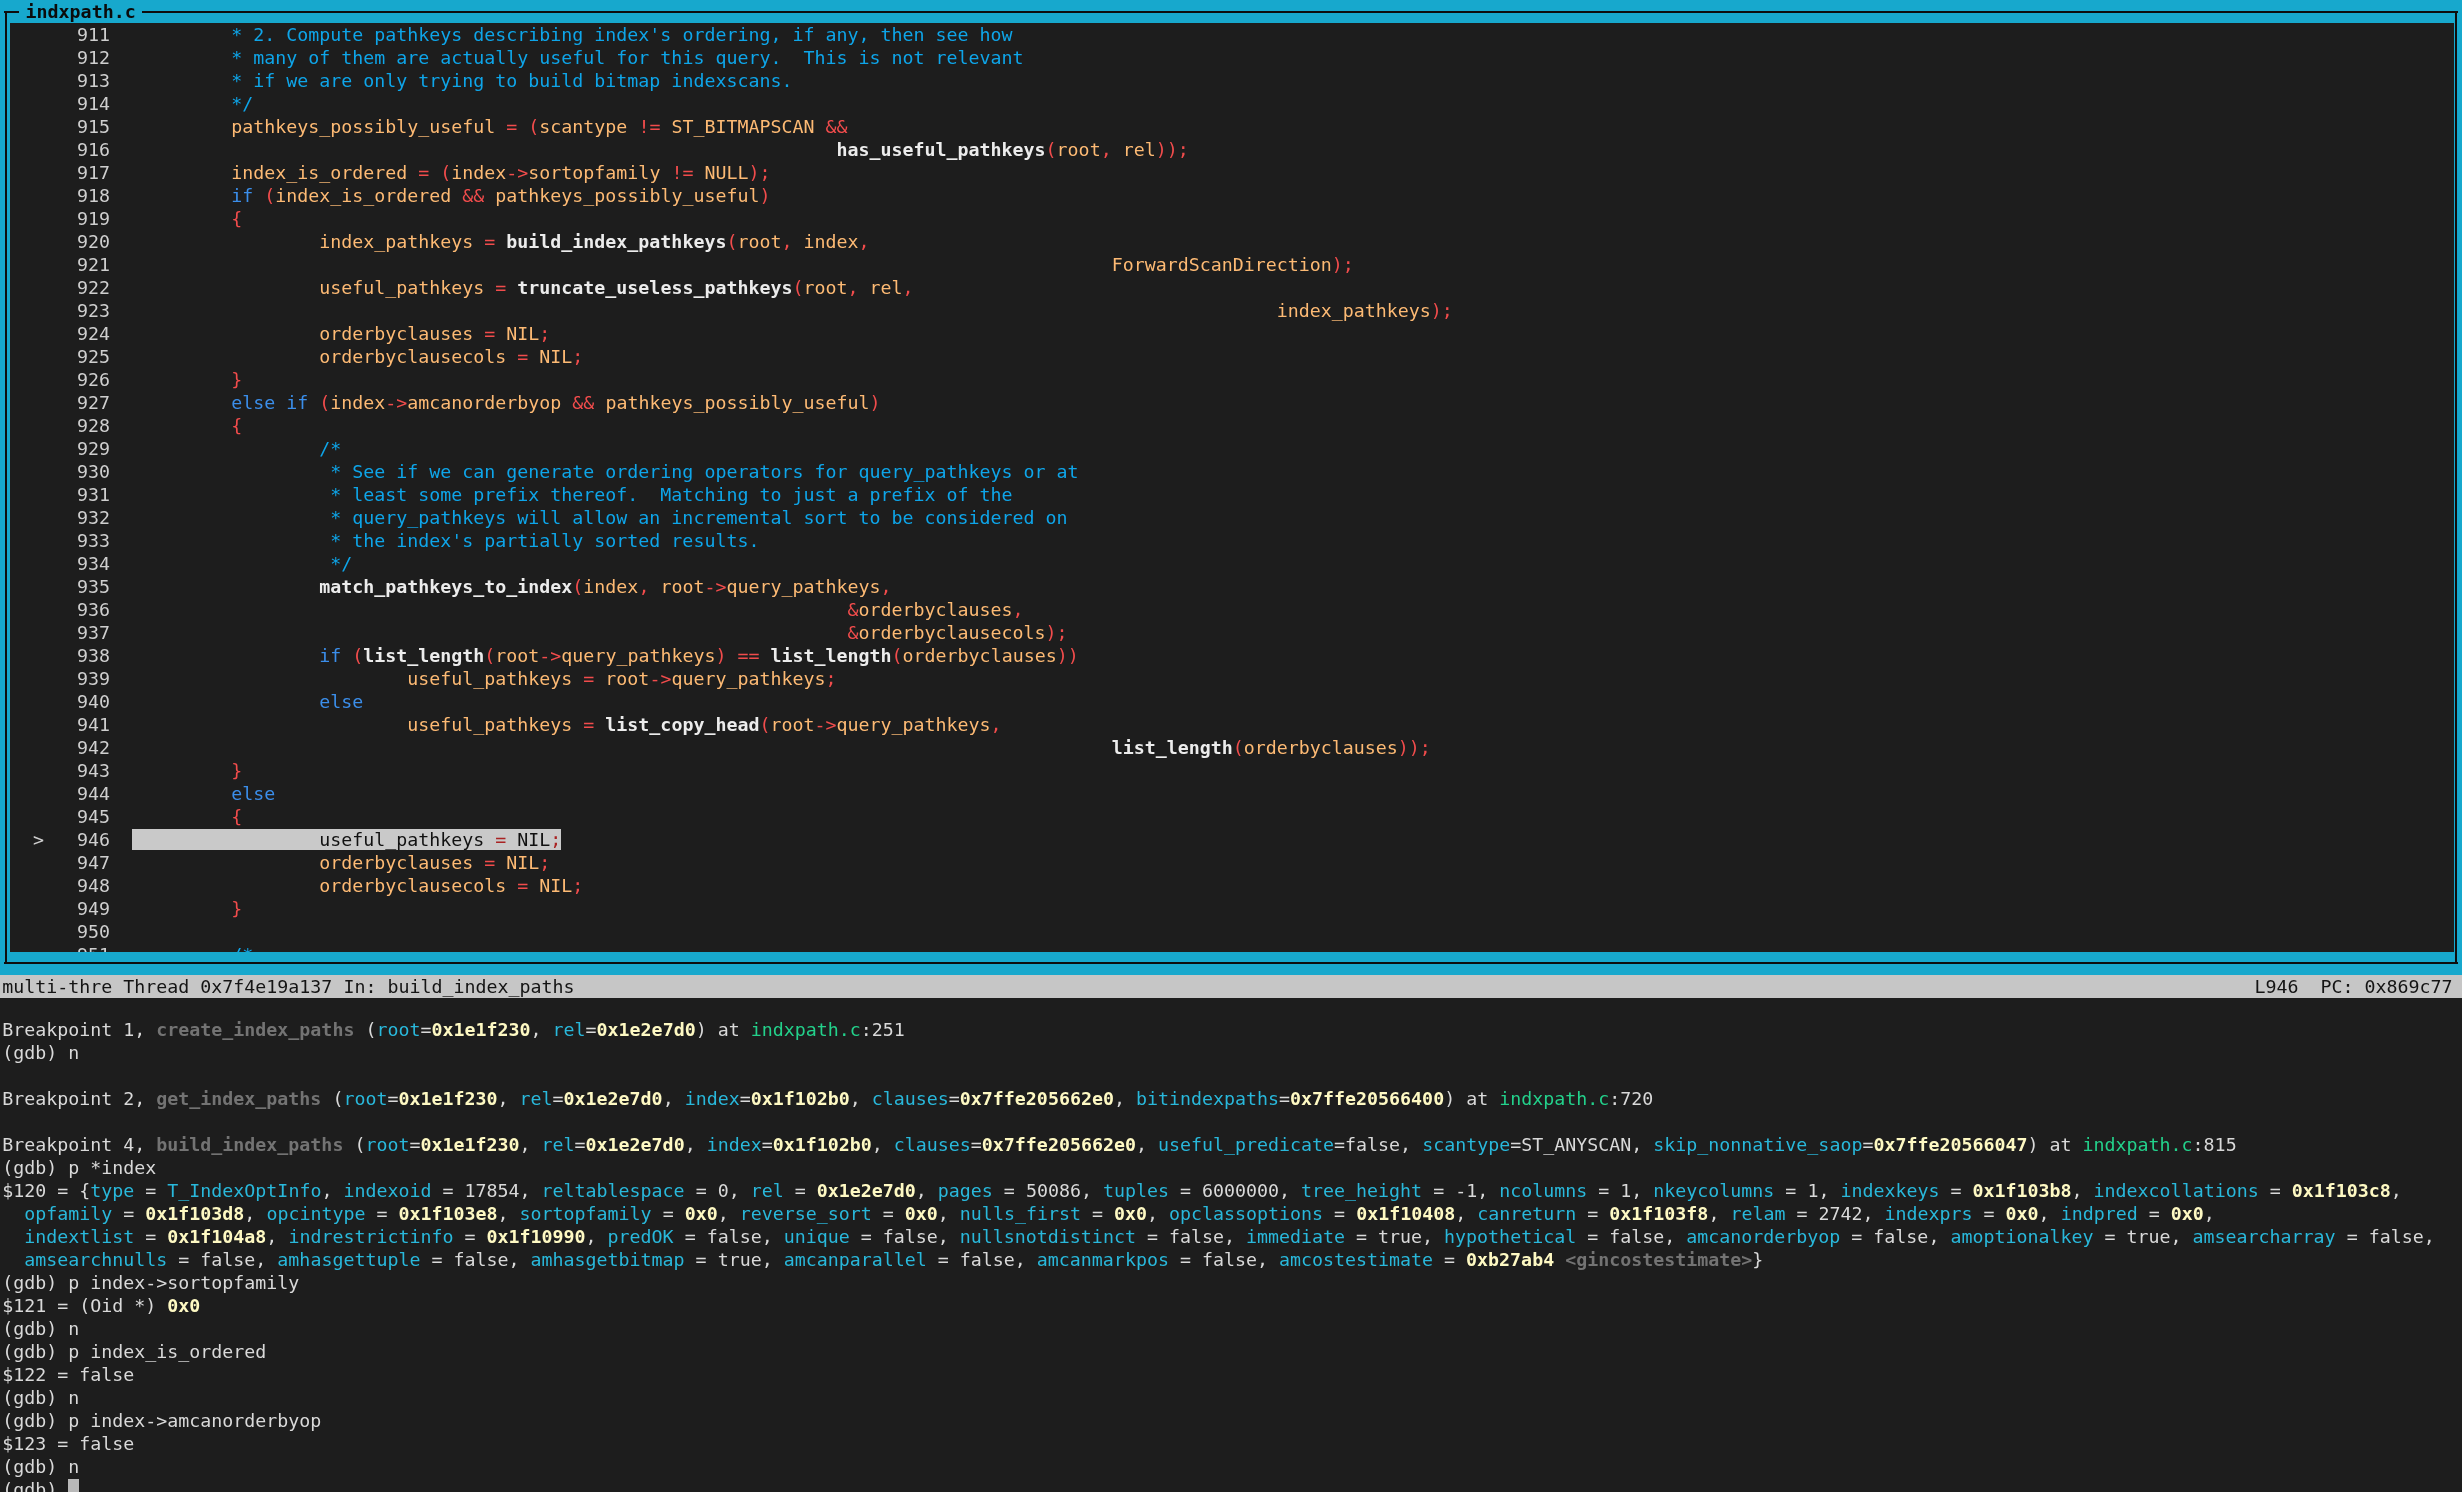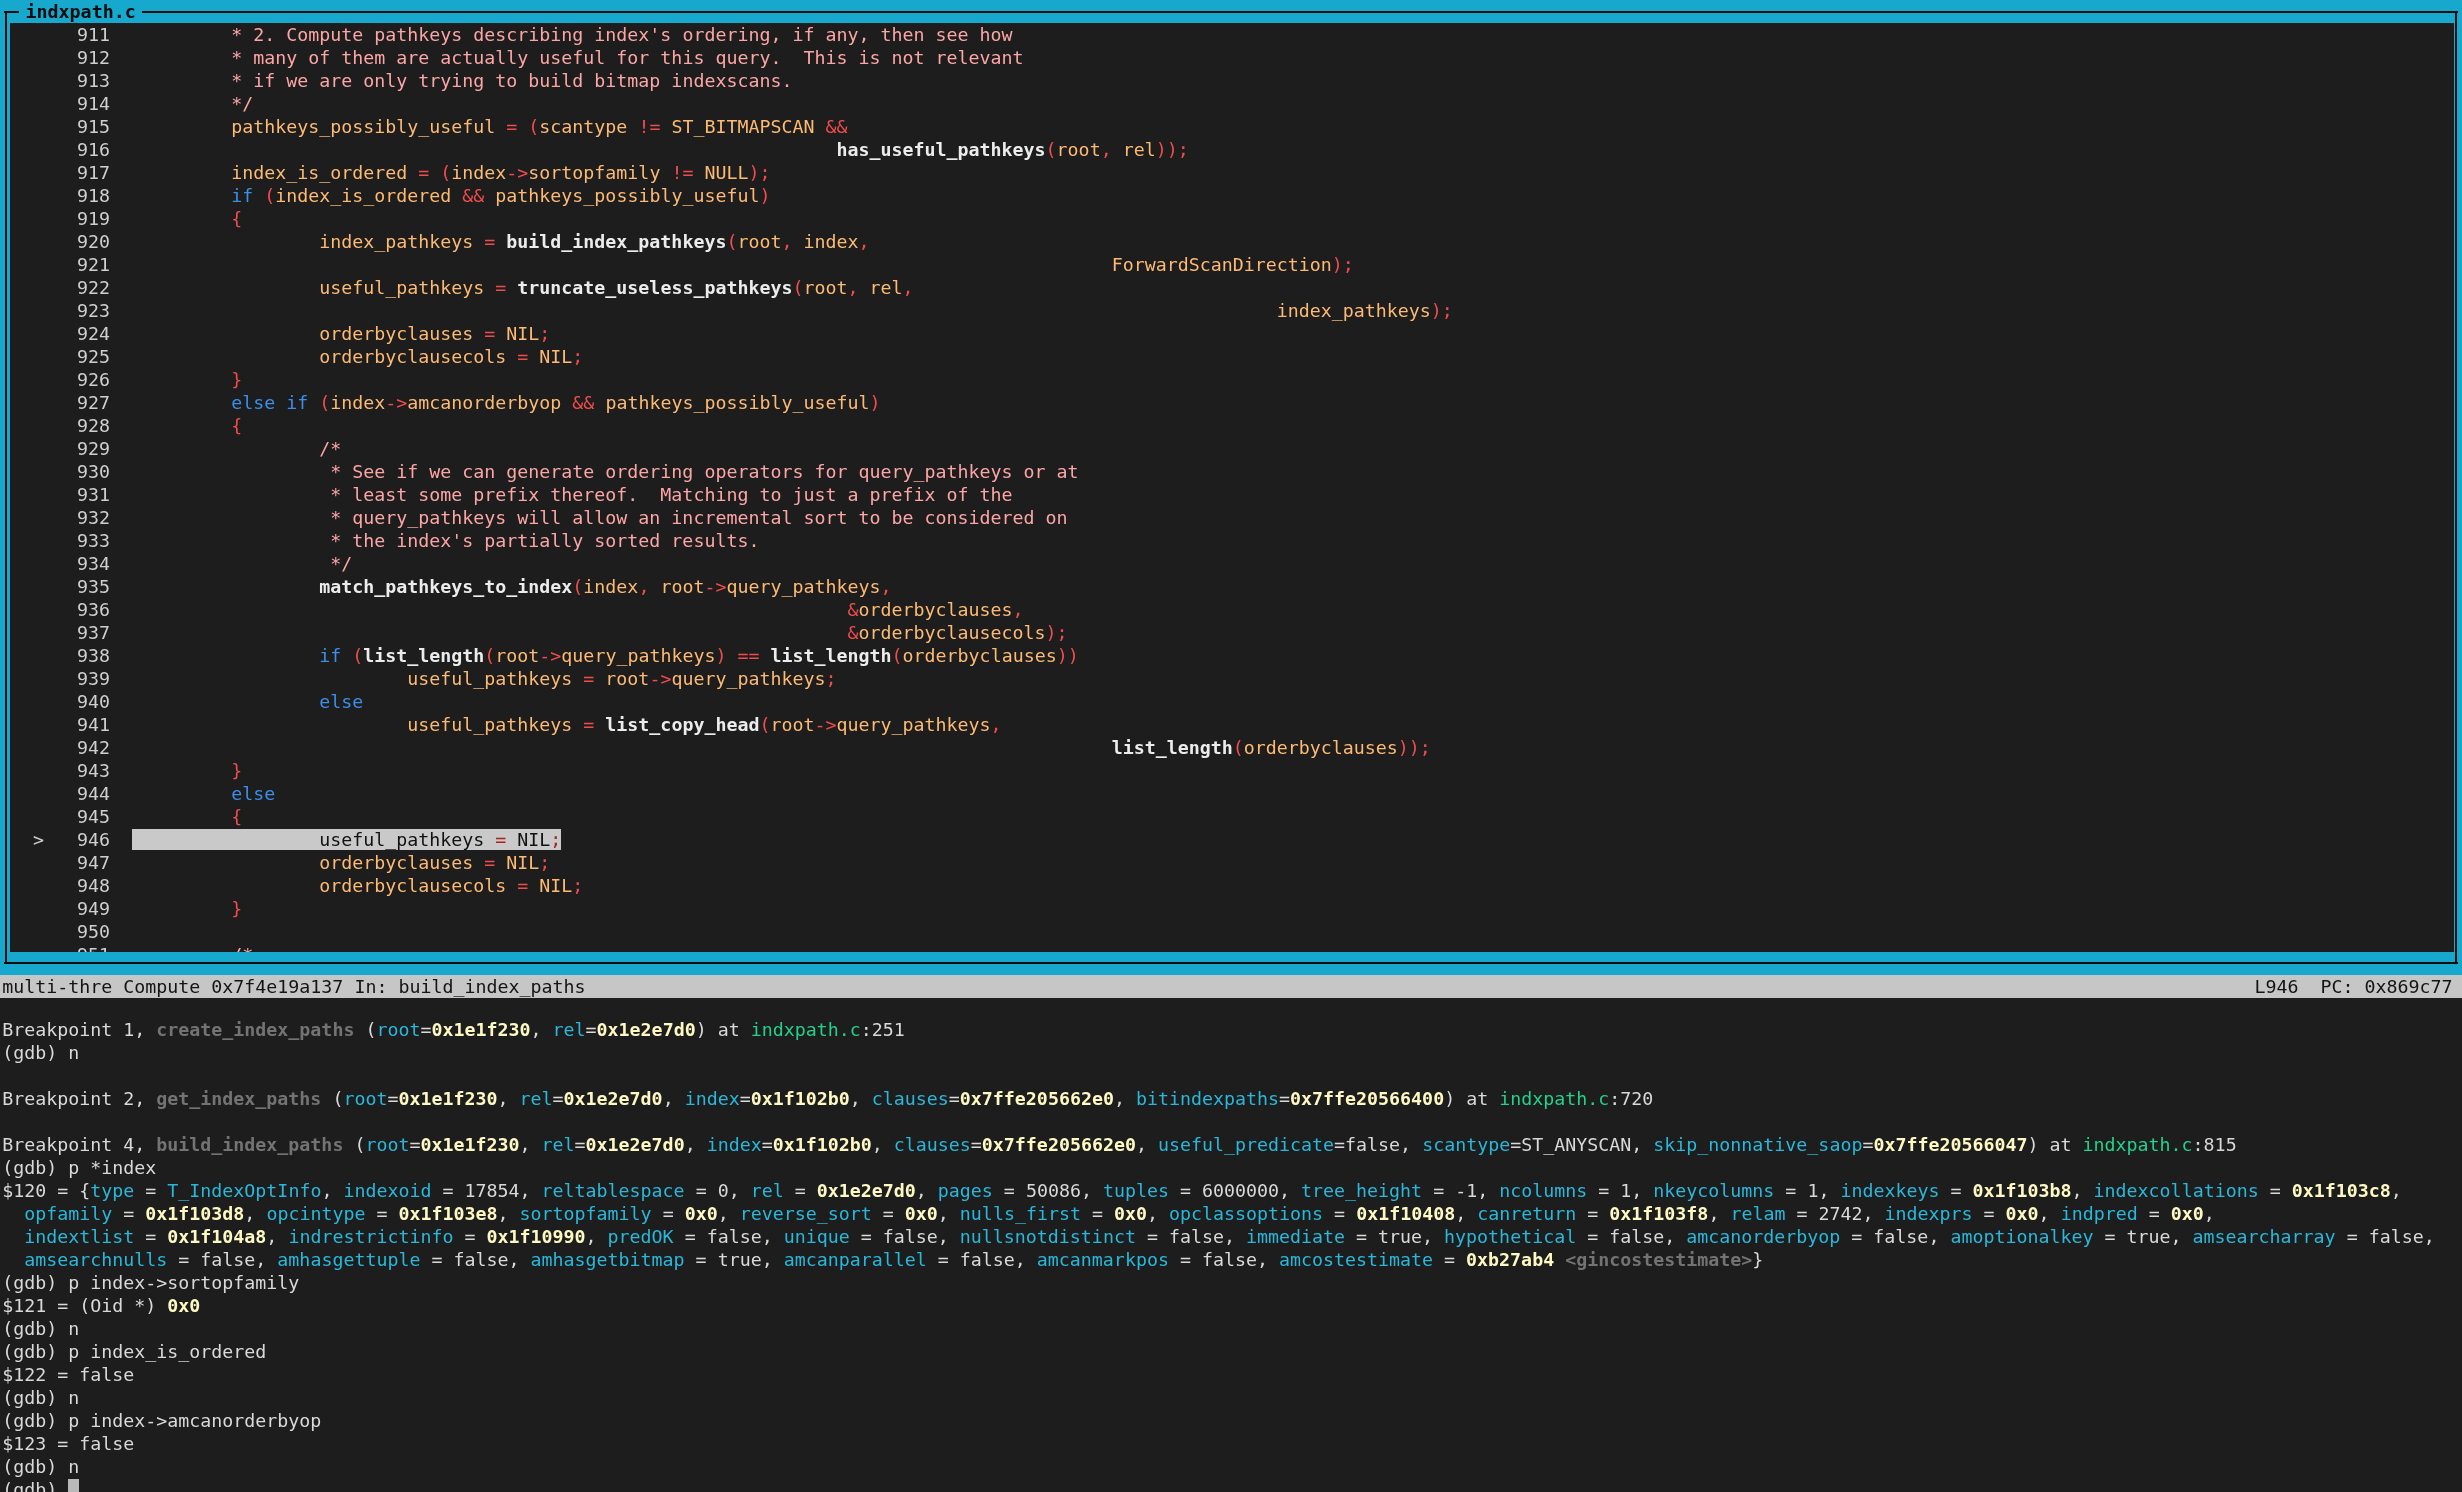--- a/index.html
+++ b/index.html
@@ -18,21 +18,21 @@
 
   
   #srcbox{position:absolute;left:9.5px;top:23.4px;width:2443px;height:929px;
           background:#1d1d1d;overflow:hidden;z-index:2;padding-left:1.5px;}
   .srow{height:23px;}
   .ln{display:inline-block;width:9ch;text-align:right;color:#cfcfcf;}
   .seg-w{color:#fdba74;}
   .seg-f{color:#ececec;font-weight:bold;}
   .seg-p{color:#f14c4c;}
   .seg-k{color:#3b8eea;font-weight:normal;}
-  .seg-c{color:#fca5a5;}
+  .seg-c{color:#0ea5e9;}
   .seg-hb{color:#111111;background:#c9c9c9;}
   .seg-hp{color:#a92222;background:#c9c9c9;}
 
   
   #statusbar{position:absolute;left:0;top:975px;width:2462px;height:23px;
              background:#c6c6c6;color:#141414;z-index:4;}
   #status-left{position:absolute;left:2.2px;top:0;}
   #status-right{position:absolute;right:9.5px;top:0;}
 
   
@@ -56,20 +56,20 @@
     <div id="hline-bottom"></div>
     <div id="vline-left"></div>
     <div id="vline-right"></div>
   </div>
 
   <div id="title-chip" class="term">indxpath.c</div>
 
   <div id="srcbox" class="term"><div class="srow"><span class="ln">      911</span><span>           <span class="seg-c">* 2. Compute pathkeys describing index's ordering, if any, then see how</span></span></div><div class="srow"><span class="ln">      912</span><span>           <span class="seg-c">* many of them are actually useful for this query.  This is not relevant</span></span></div><div class="srow"><span class="ln">      913</span><span>           <span class="seg-c">* if we are only trying to build bitmap indexscans.</span></span></div><div class="srow"><span class="ln">      914</span><span>           <span class="seg-c">*/</span></span></div><div class="srow"><span class="ln">      915</span><span>           <span class="seg-w">pathkeys_possibly_useful </span><span class="seg-p">= (</span><span class="seg-w">scantype </span><span class="seg-p">!= </span><span class="seg-w">ST_BITMAPSCAN </span><span class="seg-p">&amp;&amp;</span></span></div><div class="srow"><span class="ln">      916</span><span>                                                                  <span class="seg-f">has_useful_pathkeys</span><span class="seg-p">(</span><span class="seg-w">root</span><span class="seg-p">,</span><span class="seg-w"> rel</span><span class="seg-p">));</span></span></div><div class="srow"><span class="ln">      917</span><span>           <span class="seg-w">index_is_ordered </span><span class="seg-p">= (</span><span class="seg-w">index</span><span class="seg-p">-&gt;</span><span class="seg-w">sortopfamily </span><span class="seg-p">!= </span><span class="seg-w">NULL</span><span class="seg-p">);</span></span></div><div class="srow"><span class="ln">      918</span><span>           <span class="seg-k">if </span><span class="seg-p">(</span><span class="seg-w">index_is_ordered </span><span class="seg-p">&amp;&amp; </span><span class="seg-w">pathkeys_possibly_useful</span><span class="seg-p">)</span></span></div><div class="srow"><span class="ln">      919</span><span>           <span class="seg-p">{</span></span></div><div class="srow"><span class="ln">      920</span><span>                   <span class="seg-w">index_pathkeys </span><span class="seg-p">= </span><span class="seg-f">build_index_pathkeys</span><span class="seg-p">(</span><span class="seg-w">root</span><span class="seg-p">,</span><span class="seg-w"> index</span><span class="seg-p">,</span></span></div><div class="srow"><span class="ln">      921</span><span>                                                                                           <span class="seg-w">ForwardScanDirection</span><span class="seg-p">);</span></span></div><div class="srow"><span class="ln">      922</span><span>                   <span class="seg-w">useful_pathkeys </span><span class="seg-p">= </span><span class="seg-f">truncate_useless_pathkeys</span><span class="seg-p">(</span><span class="seg-w">root</span><span class="seg-p">,</span><span class="seg-w"> rel</span><span class="seg-p">,</span></span></div><div class="srow"><span class="ln">      923</span><span>                                                                                                          <span class="seg-w">index_pathkeys</span><span class="seg-p">);</span></span></div><div class="srow"><span class="ln">      924</span><span>                   <span class="seg-w">orderbyclauses </span><span class="seg-p">= </span><span class="seg-w">NIL</span><span class="seg-p">;</span></span></div><div class="srow"><span class="ln">      925</span><span>                   <span class="seg-w">orderbyclausecols </span><span class="seg-p">= </span><span class="seg-w">NIL</span><span class="seg-p">;</span></span></div><div class="srow"><span class="ln">      926</span><span>           <span class="seg-p">}</span></span></div><div class="srow"><span class="ln">      927</span><span>           <span class="seg-k">else if </span><span class="seg-p">(</span><span class="seg-w">index</span><span class="seg-p">-&gt;</span><span class="seg-w">amcanorderbyop </span><span class="seg-p">&amp;&amp; </span><span class="seg-w">pathkeys_possibly_useful</span><span class="seg-p">)</span></span></div><div class="srow"><span class="ln">      928</span><span>           <span class="seg-p">{</span></span></div><div class="srow"><span class="ln">      929</span><span>                   <span class="seg-c">/*</span></span></div><div class="srow"><span class="ln">      930</span><span>                    <span class="seg-c">* See if we can generate ordering operators for query_pathkeys or at</span></span></div><div class="srow"><span class="ln">      931</span><span>                    <span class="seg-c">* least some prefix thereof.  Matching to just a prefix of the</span></span></div><div class="srow"><span class="ln">      932</span><span>                    <span class="seg-c">* query_pathkeys will allow an incremental sort to be considered on</span></span></div><div class="srow"><span class="ln">      933</span><span>                    <span class="seg-c">* the index's partially sorted results.</span></span></div><div class="srow"><span class="ln">      934</span><span>                    <span class="seg-c">*/</span></span></div><div class="srow"><span class="ln">      935</span><span>                   <span class="seg-f">match_pathkeys_to_index</span><span class="seg-p">(</span><span class="seg-w">index</span><span class="seg-p">,</span><span class="seg-w"> root</span><span class="seg-p">-&gt;</span><span class="seg-w">query_pathkeys</span><span class="seg-p">,</span></span></div><div class="srow"><span class="ln">      936</span><span>                                                                   <span class="seg-p">&amp;</span><span class="seg-w">orderbyclauses</span><span class="seg-p">,</span></span></div><div class="srow"><span class="ln">      937</span><span>                                                                   <span class="seg-p">&amp;</span><span class="seg-w">orderbyclausecols</span><span class="seg-p">);</span></span></div><div class="srow"><span class="ln">      938</span><span>                   <span class="seg-k">if </span><span class="seg-p">(</span><span class="seg-f">list_length</span><span class="seg-p">(</span><span class="seg-w">root</span><span class="seg-p">-&gt;</span><span class="seg-w">query_pathkeys</span><span class="seg-p">) == </span><span class="seg-f">list_length</span><span class="seg-p">(</span><span class="seg-w">orderbyclauses</span><span class="seg-p">))</span></span></div><div class="srow"><span class="ln">      939</span><span>                           <span class="seg-w">useful_pathkeys </span><span class="seg-p">= </span><span class="seg-w">root</span><span class="seg-p">-&gt;</span><span class="seg-w">query_pathkeys</span><span class="seg-p">;</span></span></div><div class="srow"><span class="ln">      940</span><span>                   <span class="seg-k">else</span></span></div><div class="srow"><span class="ln">      941</span><span>                           <span class="seg-w">useful_pathkeys </span><span class="seg-p">= </span><span class="seg-f">list_copy_head</span><span class="seg-p">(</span><span class="seg-w">root</span><span class="seg-p">-&gt;</span><span class="seg-w">query_pathkeys</span><span class="seg-p">,</span></span></div><div class="srow"><span class="ln">      942</span><span>                                                                                           <span class="seg-f">list_length</span><span class="seg-p">(</span><span class="seg-w">orderbyclauses</span><span class="seg-p">));</span></span></div><div class="srow"><span class="ln">      943</span><span>           <span class="seg-p">}</span></span></div><div class="srow"><span class="ln">      944</span><span>           <span class="seg-k">else</span></span></div><div class="srow"><span class="ln">      945</span><span>           <span class="seg-p">{</span></span></div><div class="srow"><span class="ln">  &gt;   946</span><span>  <span class="seg-hb">                 useful_pathkeys </span><span class="seg-hp">=</span><span class="seg-hb"> NIL</span><span class="seg-hp">;</span></span></div><div class="srow"><span class="ln">      947</span><span>                   <span class="seg-w">orderbyclauses </span><span class="seg-p">= </span><span class="seg-w">NIL</span><span class="seg-p">;</span></span></div><div class="srow"><span class="ln">      948</span><span>                   <span class="seg-w">orderbyclausecols </span><span class="seg-p">= </span><span class="seg-w">NIL</span><span class="seg-p">;</span></span></div><div class="srow"><span class="ln">      949</span><span>           <span class="seg-p">}</span></span></div><div class="srow"><span class="ln">      950</span><span></span></div><div class="srow"><span class="ln">      951</span><span>           <span class="seg-c">/*</span></span></div></div>
 
   <div id="statusbar" class="term">
-    <span id="status-left">multi-thre Compute 0x7f4e19a137 In: build_index_paths</span>
+    <span id="status-left">multi-thre Thread 0x7f4e19a137 In: build_index_paths</span>
     <span id="status-right">L946  PC: 0x869c77</span>
   </div>
 
   <div id="console" class="term"><div class="crow"><span class="seg-t">Breakpoint 1, </span><span class="seg-y">create_index_paths</span><span class="seg-t"> (</span><span class="seg-cy">root</span><span class="seg-t">=</span><span class="seg-b">0x1e1f230</span><span class="seg-t">, </span><span class="seg-cy">rel</span><span class="seg-t">=</span><span class="seg-b">0x1e2e7d0</span><span class="seg-t">) at </span><span class="seg-g">indxpath.c</span><span class="seg-t">:251</span></div><div class="crow"><span class="seg-t">(gdb) n</span></div><div class="crow"></div><div class="crow"><span class="seg-t">Breakpoint 2, </span><span class="seg-y">get_index_paths</span><span class="seg-t"> (</span><span class="seg-cy">root</span><span class="seg-t">=</span><span class="seg-b">0x1e1f230</span><span class="seg-t">, </span><span class="seg-cy">rel</span><span class="seg-t">=</span><span class="seg-b">0x1e2e7d0</span><span class="seg-t">, </span><span class="seg-cy">index</span><span class="seg-t">=</span><span class="seg-b">0x1f102b0</span><span class="seg-t">, </span><span class="seg-cy">clauses</span><span class="seg-t">=</span><span class="seg-b">0x7ffe205662e0</span><span class="seg-t">, </span><span class="seg-cy">bitindexpaths</span><span class="seg-t">=</span><span class="seg-b">0x7ffe20566400</span><span class="seg-t">) at </span><span class="seg-g">indxpath.c</span><span class="seg-t">:720</span></div><div class="crow"></div><div class="crow"><span class="seg-t">Breakpoint 4, </span><span class="seg-y">build_index_paths</span><span class="seg-t"> (</span><span class="seg-cy">root</span><span class="seg-t">=</span><span class="seg-b">0x1e1f230</span><span class="seg-t">, </span><span class="seg-cy">rel</span><span class="seg-t">=</span><span class="seg-b">0x1e2e7d0</span><span class="seg-t">, </span><span class="seg-cy">index</span><span class="seg-t">=</span><span class="seg-b">0x1f102b0</span><span class="seg-t">, </span><span class="seg-cy">clauses</span><span class="seg-t">=</span><span class="seg-b">0x7ffe205662e0</span><span class="seg-t">, </span><span class="seg-cy">useful_predicate</span><span class="seg-t">=false, </span><span class="seg-cy">scantype</span><span class="seg-t">=ST_ANYSCAN, </span><span class="seg-cy">skip_nonnative_saop</span><span class="seg-t">=</span><span class="seg-b">0x7ffe20566047</span><span class="seg-t">) at </span><span class="seg-g">indxpath.c</span><span class="seg-t">:815</span></div><div class="crow"><span class="seg-t">(gdb) p *index</span></div><div class="crow"><span class="seg-t">$120 = {</span><span class="seg-cy">type</span><span class="seg-t"> = </span><span class="seg-cy">T_IndexOptInfo</span><span class="seg-t">, </span><span class="seg-cy">indexoid</span><span class="seg-t"> = 17854, </span><span class="seg-cy">reltablespace</span><span class="seg-t"> = 0, </span><span class="seg-cy">rel</span><span class="seg-t"> = </span><span class="seg-b">0x1e2e7d0</span><span class="seg-t">, </span><span class="seg-cy">pages</span><span class="seg-t"> = 50086, </span><span class="seg-cy">tuples</span><span class="seg-t"> = 6000000, </span><span class="seg-cy">tree_height</span><span class="seg-t"> = -1, </span><span class="seg-cy">ncolumns</span><span class="seg-t"> = 1, </span><span class="seg-cy">nkeycolumns</span><span class="seg-t"> = 1, </span><span class="seg-cy">indexkeys</span><span class="seg-t"> = </span><span class="seg-b">0x1f103b8</span><span class="seg-t">, </span><span class="seg-cy">indexcollations</span><span class="seg-t"> = </span><span class="seg-b">0x1f103c8</span><span class="seg-t">,</span></div><div class="crow"><span class="seg-t">  </span><span class="seg-cy">opfamily</span><span class="seg-t"> = </span><span class="seg-b">0x1f103d8</span><span class="seg-t">, </span><span class="seg-cy">opcintype</span><span class="seg-t"> = </span><span class="seg-b">0x1f103e8</span><span class="seg-t">, </span><span class="seg-cy">sortopfamily</span><span class="seg-t"> = </span><span class="seg-b">0x0</span><span class="seg-t">, </span><span class="seg-cy">reverse_sort</span><span class="seg-t"> = </span><span class="seg-b">0x0</span><span class="seg-t">, </span><span class="seg-cy">nulls_first</span><span class="seg-t"> = </span><span class="seg-b">0x0</span><span class="seg-t">, </span><span class="seg-cy">opclassoptions</span><span class="seg-t"> = </span><span class="seg-b">0x1f10408</span><span class="seg-t">, </span><span class="seg-cy">canreturn</span><span class="seg-t"> = </span><span class="seg-b">0x1f103f8</span><span class="seg-t">, </span><span class="seg-cy">relam</span><span class="seg-t"> = 2742, </span><span class="seg-cy">indexprs</span><span class="seg-t"> = </span><span class="seg-b">0x0</span><span class="seg-t">, </span><span class="seg-cy">indpred</span><span class="seg-t"> = </span><span class="seg-b">0x0</span><span class="seg-t">,</span></div><div class="crow"><span class="seg-t">  </span><span class="seg-cy">indextlist</span><span class="seg-t"> = </span><span class="seg-b">0x1f104a8</span><span class="seg-t">, </span><span class="seg-cy">indrestrictinfo</span><span class="seg-t"> = </span><span class="seg-b">0x1f10990</span><span class="seg-t">, </span><span class="seg-cy">predOK</span><span class="seg-t"> = false, </span><span class="seg-cy">unique</span><span class="seg-t"> = false, </span><span class="seg-cy">nullsnotdistinct</span><span class="seg-t"> = false, </span><span class="seg-cy">immediate</span><span class="seg-t"> = true, </span><span class="seg-cy">hypothetical</span><span class="seg-t"> = false, </span><span class="seg-cy">amcanorderbyop</span><span class="seg-t"> = false, </span><span class="seg-cy">amoptionalkey</span><span class="seg-t"> = true, </span><span class="seg-cy">amsearcharray</span><span class="seg-t"> = false,</span></div><div class="crow"><span class="seg-t">  </span><span class="seg-cy">amsearchnulls</span><span class="seg-t"> = false, </span><span class="seg-cy">amhasgettuple</span><span class="seg-t"> = false, </span><span class="seg-cy">amhasgetbitmap</span><span class="seg-t"> = true, </span><span class="seg-cy">amcanparallel</span><span class="seg-t"> = false, </span><span class="seg-cy">amcanmarkpos</span><span class="seg-t"> = false, </span><span class="seg-cy">amcostestimate</span><span class="seg-t"> = </span><span class="seg-b">0xb27ab4</span><span class="seg-t"> </span><span class="seg-y">&lt;gincostestimate&gt;</span><span class="seg-t">}</span></div><div class="crow"><span class="seg-t">(gdb) p index-&gt;sortopfamily</span></div><div class="crow"><span class="seg-t">$121 = (Oid *) </span><span class="seg-b">0x0</span></div><div class="crow"><span class="seg-t">(gdb) n</span></div><div class="crow"><span class="seg-t">(gdb) p index_is_ordered</span></div><div class="crow"><span class="seg-t">$122 = false</span></div><div class="crow"><span class="seg-t">(gdb) n</span></div><div class="crow"><span class="seg-t">(gdb) p index-&gt;amcanorderbyop</span></div><div class="crow"><span class="seg-t">$123 = false</span></div><div class="crow"><span class="seg-t">(gdb) n</span></div><div class="crow"><span class="seg-t">(gdb) </span><span class="cursor"></span></div></div>
 
 </div>
 
 
 </body></html>

